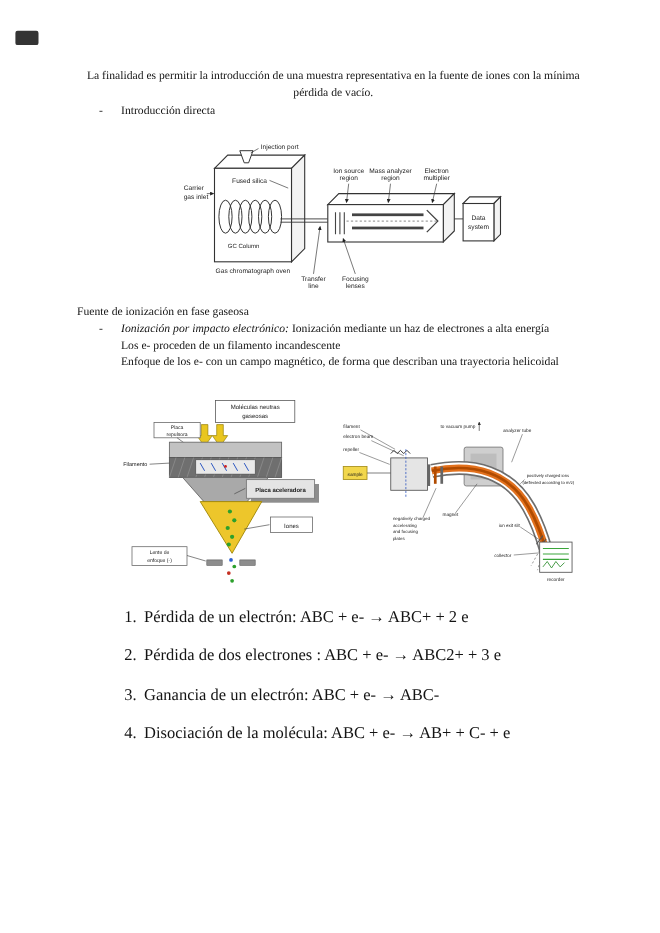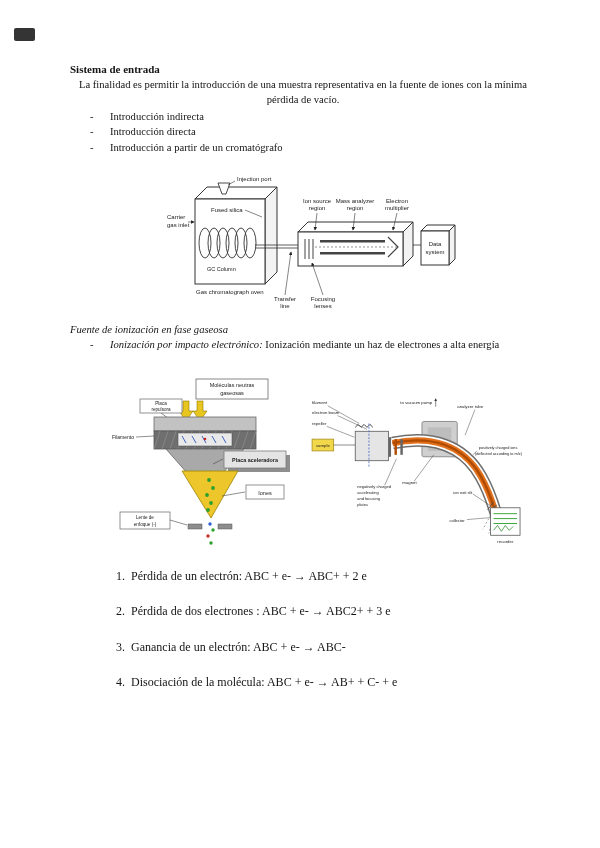--- a/index.html
+++ b/index.html
@@ -8,53 +8,50 @@
     position:relative; width:600px; height:848px; background:#ffffff;
     overflow:hidden; font-family:"Liberation Serif", serif; color:#141414;
   }
   .corner-logo {
     position:absolute; left:14px; top:28px; width:21px; height:13px;
     background:#343434; border-radius:2px;
   }
   .content { position:absolute; left:70px; top:62px; width:466px; }
   .h { font-weight:bold; font-size:11px; line-height:15px; }
   .para { font-size:10.6px; line-height:15.4px; margin-bottom:1px;text-align:center; }
-  .sub { font-style:italic; font-size:10.6px; line-height:15.4px; }
+  .sub { font-size:10.6px; line-height:15.4px; }
   .it { font-style:italic;text-align:center; }
   ul.dash { list-style:none; }
   ul.dash li {
     position:relative; margin-left:40px; font-size:10.6px; line-height:15.4px;
   }
   ul.dash li::before { content:"-"; position:absolute; left:-20px; }
   .indent { margin-left:40px; font-size:10.6px; line-height:15.4px; }
   .nowrap { white-space:nowrap; }
   .fig1 { margin:12px 0 0 95px; }
   .figures { display:flex; align-items:flex-end; gap:10px; margin:24px 0 0 40px; }
   .mt { margin-top:16px; }
   .mt2 { margin-top:18px; }
   ol.num { list-style:decimal; margin:2px 0 0 40px; padding-left:18px; }
-  ol.num li { font-size:12px; line-height:15.4px; padding-left:3px;margin-top:20px; }
+  ol.num li { font-size:15px; line-height:15.4px; padding-left:3px;margin-top:20px; }
   svg { display:block; }
   svg text { font-family:"Liberation Sans", sans-serif; fill:#1b1b1b; }
 </style>
 </head>
 <body>
 
 <div class="page">
   <div class="corner-logo"></div>
 
   <div class="content">
 
-    <div class="h">Sistema de entrada</div>
     <p class="para">La finalidad es permitir la introducción de una muestra representativa en la fuente de iones con la mínima pérdida de vacío.</p>
 
     <ul class="dash">
-      <li><span>Introducción indirecta</span></li>
       <li><span>Introducción directa</span></li>
-      <li><span>Introducción a partir de un cromatógrafo</span></li>
     </ul>
 
     <div class="fig1">
       <svg width="292" height="155" viewBox="0 0 292 155">
         <defs>
           <marker id="arrA" markerWidth="6" markerHeight="6" refX="5" refY="3" orient="auto">
             <path d="M0,0 L6,3 L0,6 z" fill="#222"></path>
           </marker>
         </defs>
 
@@ -141,20 +138,22 @@
     </div>
 
     <div class="sub">Fuente de ionización en fase gaseosa</div>
 
     <ul class="dash">
       <li class="nowrap">
         <span class="it">Ionización por impacto electrónico:</span>
         <span>Ionización mediante un haz de electrones a alta energía</span>
       </li>
     </ul>
+    <div class="indent nowrap">Los e- proceden de un filamento incandescente</div>
+    <div class="indent nowrap">Enfoque de los e- con un campo magnético, de forma que describan una trayectoria helicoidal</div>
 
     <div class="figures">
 
       <svg width="190" height="172" viewBox="0 0 190 172">
 
         <rect x="86" y="2" width="72" height="20" fill="#ffffff" stroke="#555" stroke-width="0.7"></rect>
         <text x="122" y="10" font-size="5.5" text-anchor="middle">Moléculas neutras</text>
         <text x="122" y="18" font-size="5.5" text-anchor="middle">gaseosas</text>
 
         <g fill="#e9c61f" stroke="#8f7a00" stroke-width="0.6">

